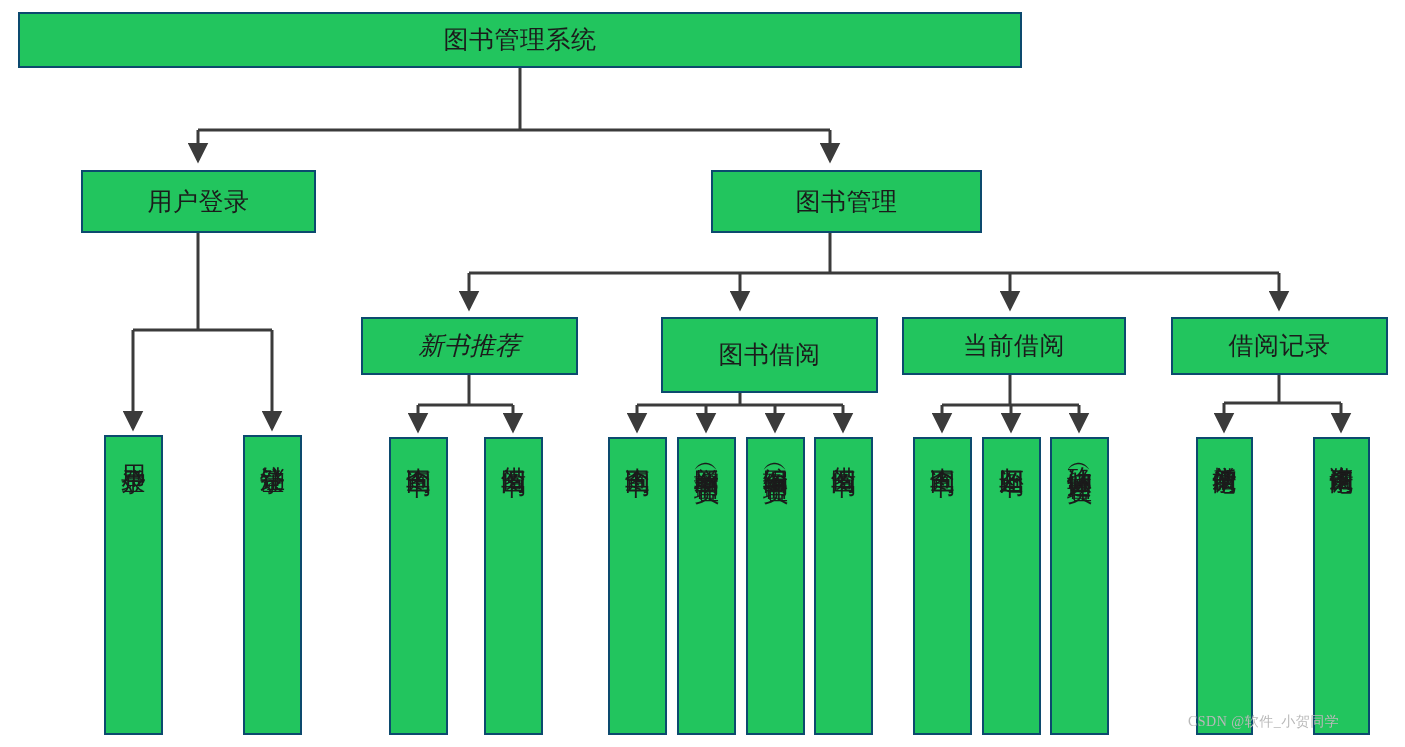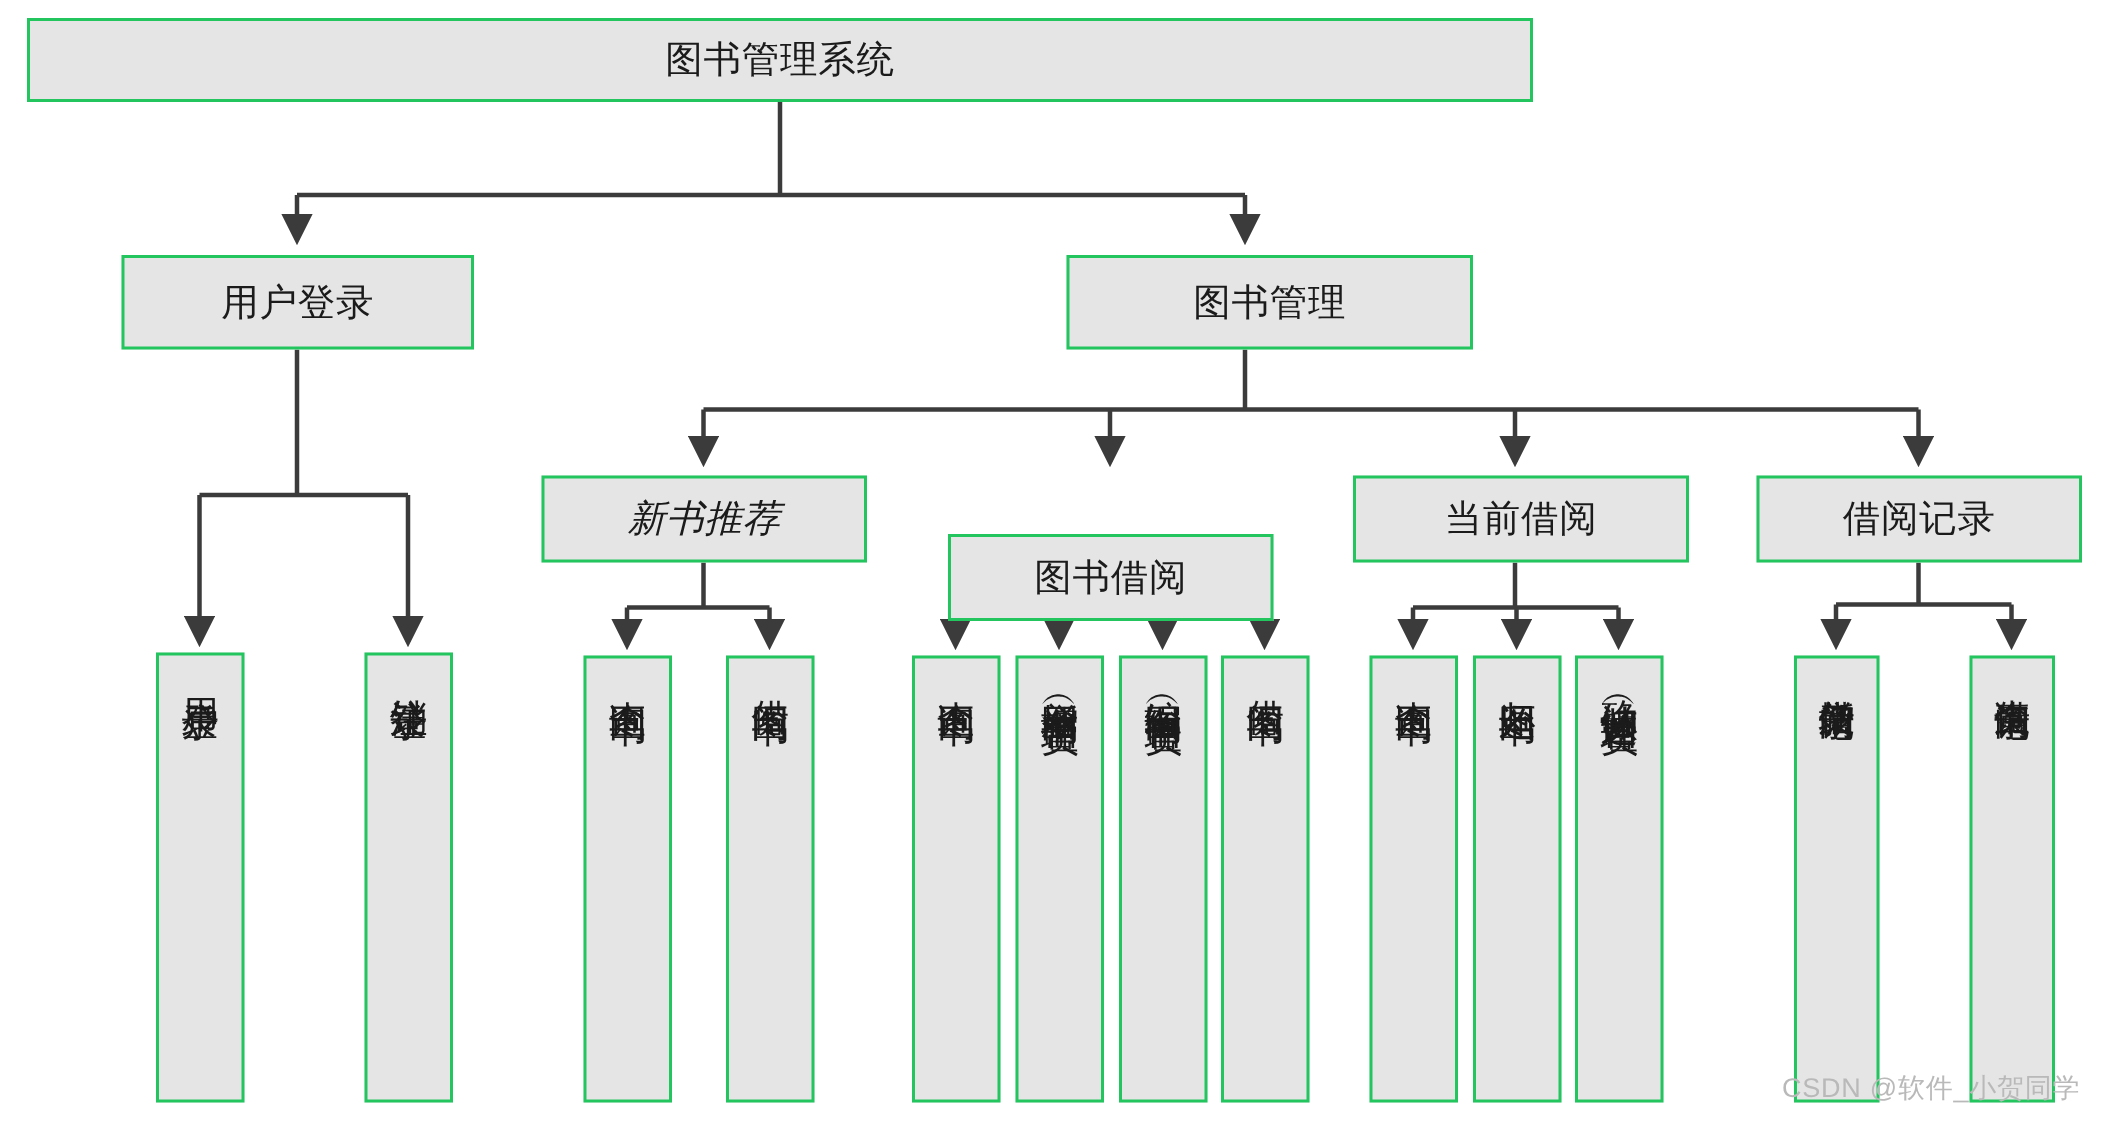--- a/index.html
+++ b/index.html
@@ -20,22 +20,22 @@
   #diagram-svg {
     position: absolute;
     top: 0;
     left: 0;
     width: 1405px;
     height: 747px;
   }
   .node {
     position: absolute;
     box-sizing: border-box;
-    border: 2px solid #22c55e;
-    background: #e5e5e5;
+    border: 2px solid #0c4a6e;
+    background: #22c55e;
     display: flex;
     align-items: center;
     justify-content: center;
     color: #1b1b1b;
   }
   .node-label {
     display: block;
     text-align: center;
     line-height: 1.18;
     color: #1b1b1b;
@@ -58,25 +58,25 @@
     line-height: 1.0;
   }
   .vert.wide .node-label {
     font-size: 24px;
     letter-spacing: 1px;
   }
   .watermark {
     position: absolute;
     left: 1188px;
     top: 713px;
-    font-size: 18px;
+    font-size: 14px;
     color: #b9b9b9;
     white-space: nowrap;
     letter-spacing: 0.5px;
-    font-family: Liberation Sans, sans-serif;
+    font-family: Liberation Serif, serif;
   }
 </style>
 </head>
 <body>
 
 <div id="canvas">
 
   <svg id="diagram-svg" viewBox="0 0 1405 747" xmlns="http://www.w3.org/2000/svg">
     <defs>
       <marker id="arrow" viewBox="0 0 12 12" refX="10" refY="6" markerWidth="7" markerHeight="7" orient="auto-start-reverse">
@@ -134,21 +134,21 @@
   <div class="node horiz" style="left:81px; top:170px; width:235px; height:63px;">
     <span class="node-label">用户登录</span>
   </div>
   <div class="node horiz" style="left:711px; top:170px; width:271px; height:63px;">
     <span class="node-label">图书管理</span>
   </div>
 
   <div class="node horiz" style="left:361px; top:317px; width:217px; height:58px;font-style:italic;">
     <span class="node-label">新书推荐</span>
   </div>
-  <div class="node horiz" style="left:632px; top:317px; width:217px; height:58px;margin-top:39px;">
+  <div class="node horiz" style="left:661px; top:317px; width:217px; height:76px;">
     <span class="node-label">图书借阅</span>
   </div>
   <div class="node horiz" style="left:902px; top:317px; width:224px; height:58px;">
     <span class="node-label">当前借阅</span>
   </div>
   <div class="node horiz" style="left:1171px; top:317px; width:217px; height:58px;">
     <span class="node-label">借阅记录</span>
   </div>
 
   <div class="node vert" style="left:104px; top:435px; width:59px; height:300px;">

